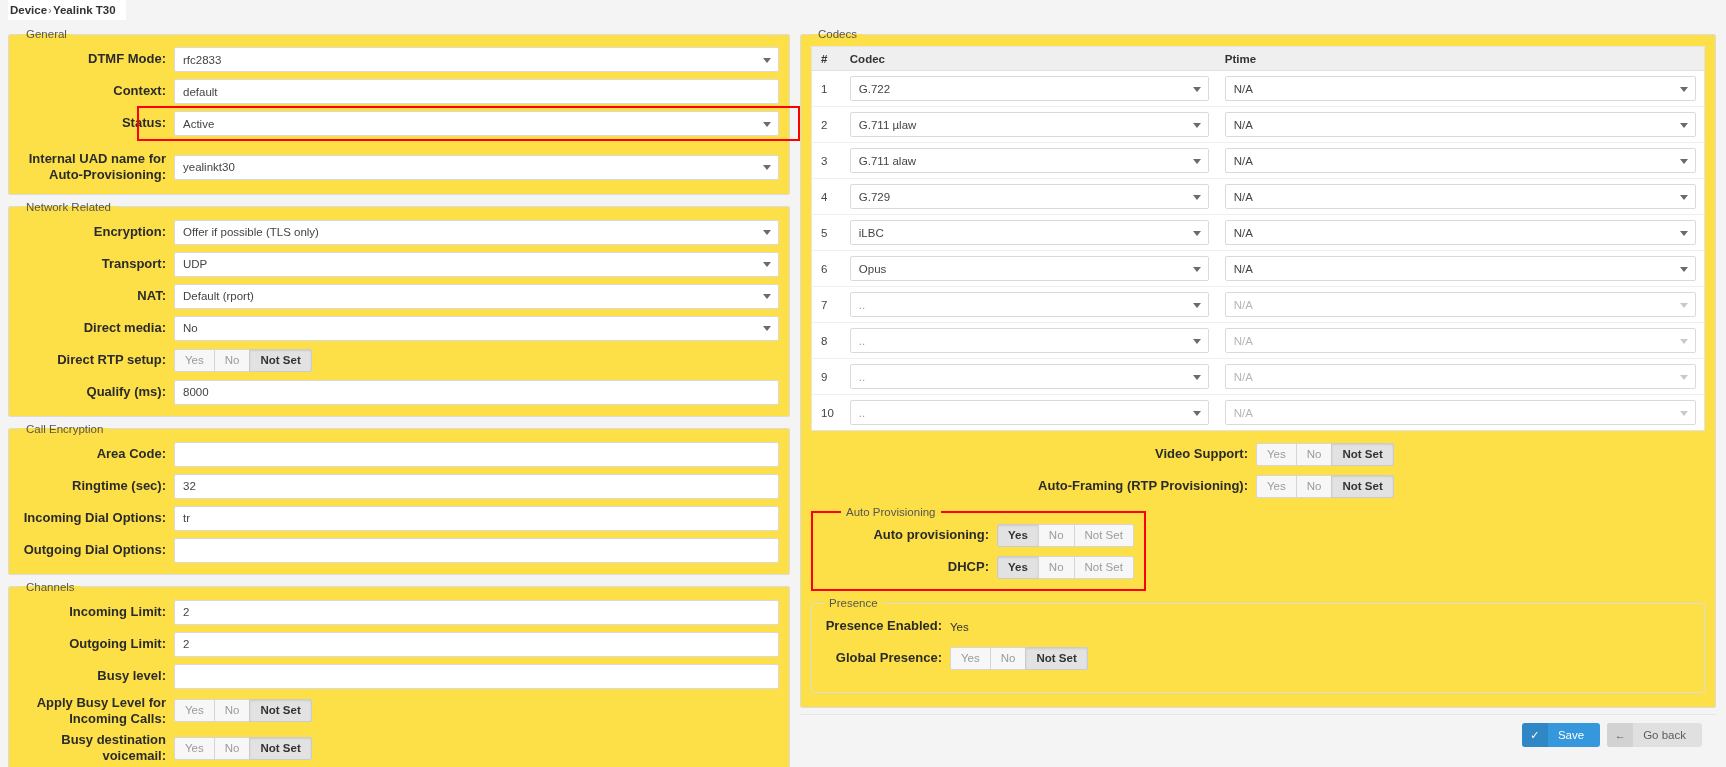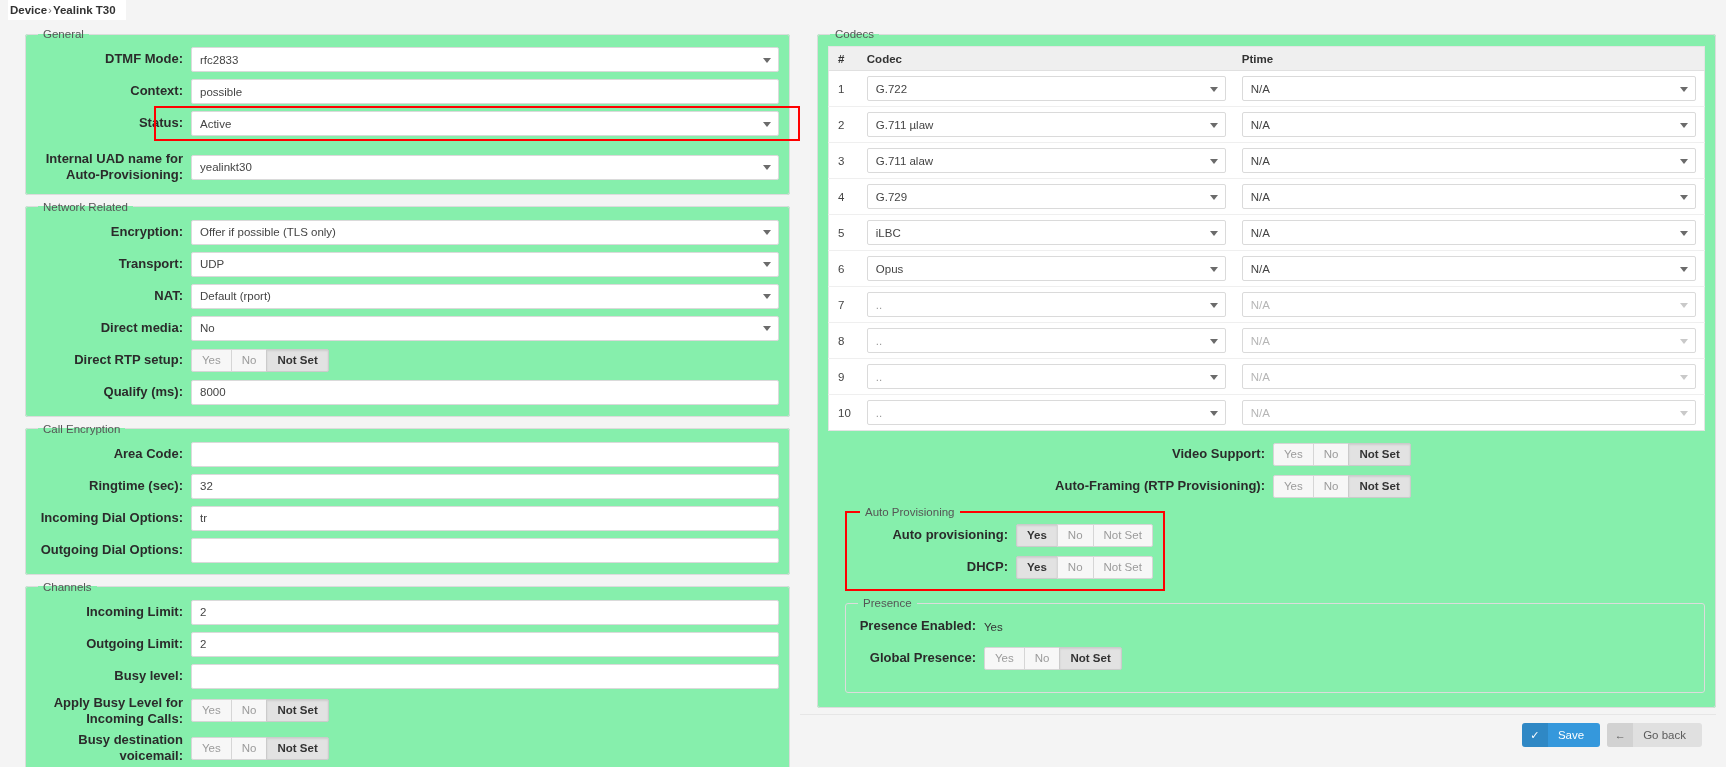--- a/index.html
+++ b/index.html
@@ -44,23 +44,23 @@
     gap: 10px;
     height: 747px;
   }
   .col-left  { width: 782px; flex: 0 0 782px; }
   .col-right { width: 916px; flex: 0 0 916px; }
 
   
   fieldset {
     border: 1px solid #dcdcdc;
     border-radius: 3px;
-    margin: 0 0 6px 17px;
+    margin: 0 0 6px 0;
     padding: 6px 10px 10px 10px;
-    background: #86efac;
+    background: #fde047;
     position: relative;
   }
   legend {
     font-size: 11.5px;
     color: #555;
     padding: 0 5px;
     margin-left: 2px;
   }
   fieldset.highlighted { border: 2px solid #ff0000; border-radius: 0; }
 
@@ -239,21 +239,21 @@
             <span>rfc2833</span>
             <span class="caret"></span>
           </div>
         </div>
       </div>
 
       <div class="frow">
         <div class="flabel">Context:</div>
         <div class="fctl">
           <div class="input">
-            <span>possible</span>
+            <span>default</span>
           </div>
         </div>
       </div>
 
       <div class="frow" style="margin-bottom:14px;">
         <div class="flabel">Status:</div>
         <div class="fctl">
           <div class="select">
             <span>Active</span>
             <span class="caret"></span>
@@ -614,21 +614,21 @@
         <div class="flabel" style="width:445px;flex:0 0 445px;">Auto-Framing (RTP Provisioning):</div>
         <div class="fctl">
           <div class="btn-group">
             <div class="tbtn">Yes</div>
             <div class="tbtn">No</div>
             <div class="tbtn active">Not Set</div>
           </div>
         </div>
       </div>
 
-      <fieldset class="highlighted" style="margin-top:6px;width:312px;padding:4px 10px 8px 11px;">
+      <fieldset class="highlighted" style="margin-top:6px;width:312px;padding:4px 10px 8px 26px;">
         <legend>Auto Provisioning</legend>
 
         <div class="frow">
           <div class="flabel" style="width:158px;flex:0 0 158px;">Auto provisioning:</div>
           <div class="fctl">
             <div class="btn-group">
               <div class="tbtn active">Yes</div>
               <div class="tbtn">No</div>
               <div class="tbtn">Not Set</div>
             </div>

